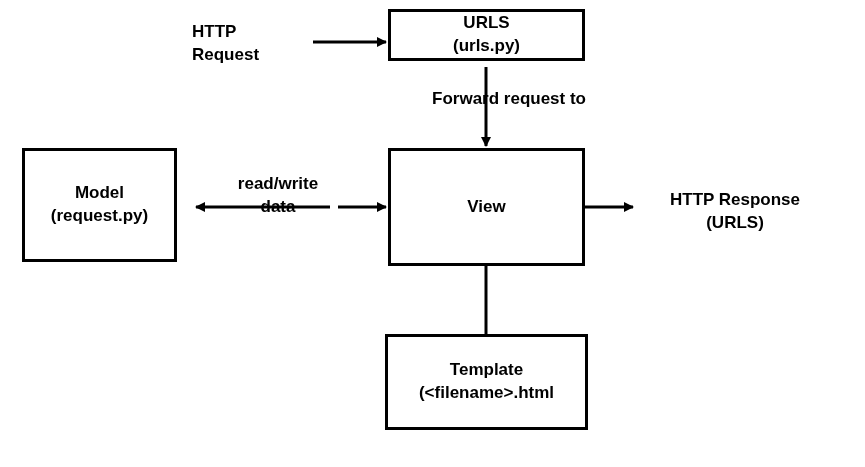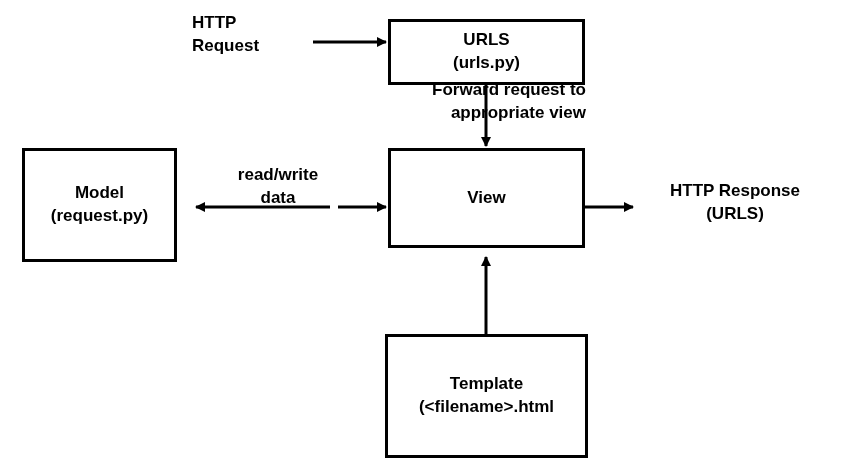--- a/index.html
+++ b/index.html
@@ -32,20 +32,21 @@
   }
   .box .line2 { display: block; }
   .label {
     position: absolute;
     color: #000000;
     font-weight: bold;
     font-size: 17px;
     line-height: 1.35;
     text-align: center;
     white-space: nowrap;
+    margin-top: 9px;
   }
   .label.left-align { text-align: left; }
   svg.arrows {
     position: absolute;
     left: 0;
     top: 0;
     width: 865px;
     height: 467px;
     pointer-events: none;
   }
@@ -87,47 +88,46 @@
 
     <g>
       <line x1="585" y1="207" x2="633" y2="207" stroke="#000000" stroke-width="3" marker-end="url(#ah)"></line>
     </g>
 
     <g>
       <line x1="486" y1="334" x2="486" y2="257" stroke="#000000" stroke-width="3" marker-end="url(#ah)"></line>
     </g>
   </svg>
 
-  <div class="box" style="left:388px; top:19px; width:197px; height:66px;">
+  <div class="box" style="left:388px; top:9px; width:197px; height:52px;">
     <span>URLS</span>
     <span class="line2">(urls.py)</span>
   </div>
 
   <div class="box" style="left:22px; top:148px; width:155px; height:114px;">
     <span>Model</span>
     <span class="line2">(request.py)</span>
   </div>
 
-  <div class="box" style="left:388px; top:148px; width:197px; height:100px;">
+  <div class="box" style="left:388px; top:148px; width:197px; height:118px;">
     <span>View</span>
   </div>
 
-  <div class="box" style="left:385px; top:334px; width:203px; height:124px;">
+  <div class="box" style="left:385px; top:334px; width:203px; height:96px;">
     <span>Template</span>
     <span class="line2">(&lt;filename&gt;.html</span>
   </div>
 
   <div class="label left-align" style="left:192px; top:12px;">
     <span>HTTP</span><br>
     <span>Request</span>
   </div>
 
   <div class="label" style="left:386px; top:79px; width:200px;text-align:right;">
     <span>Forward request to</span><br>
-    <span>appropriate view</span>
   </div>
 
   <div class="label" style="left:218px; top:164px; width:120px;">
     <span>read/write</span><br>
     <span>data</span>
   </div>
 
   <div class="label" style="left:645px; top:180px; width:180px;">
     <span>HTTP Response</span><br>
     <span>(URLS)</span>

